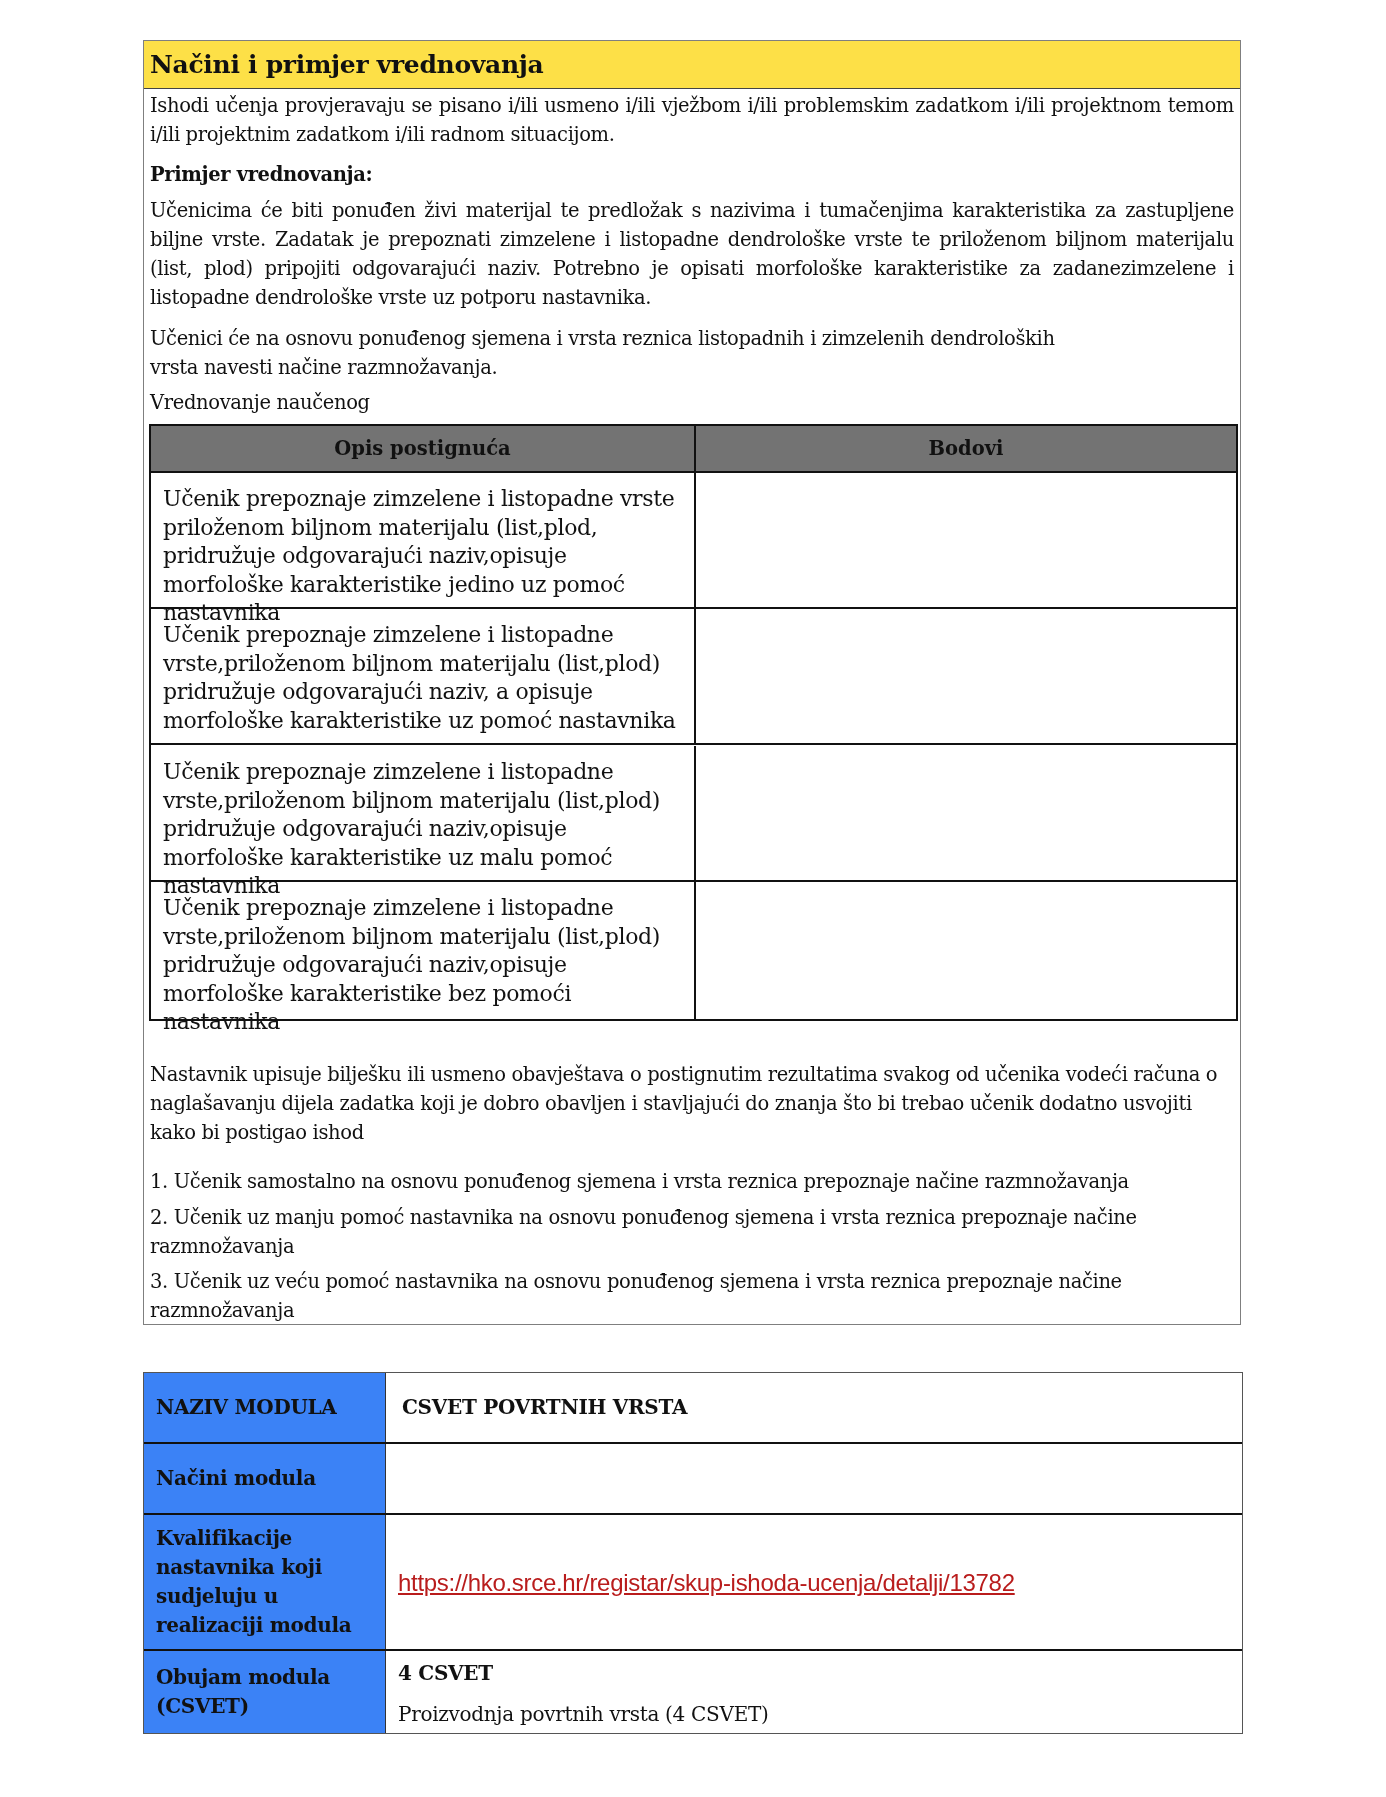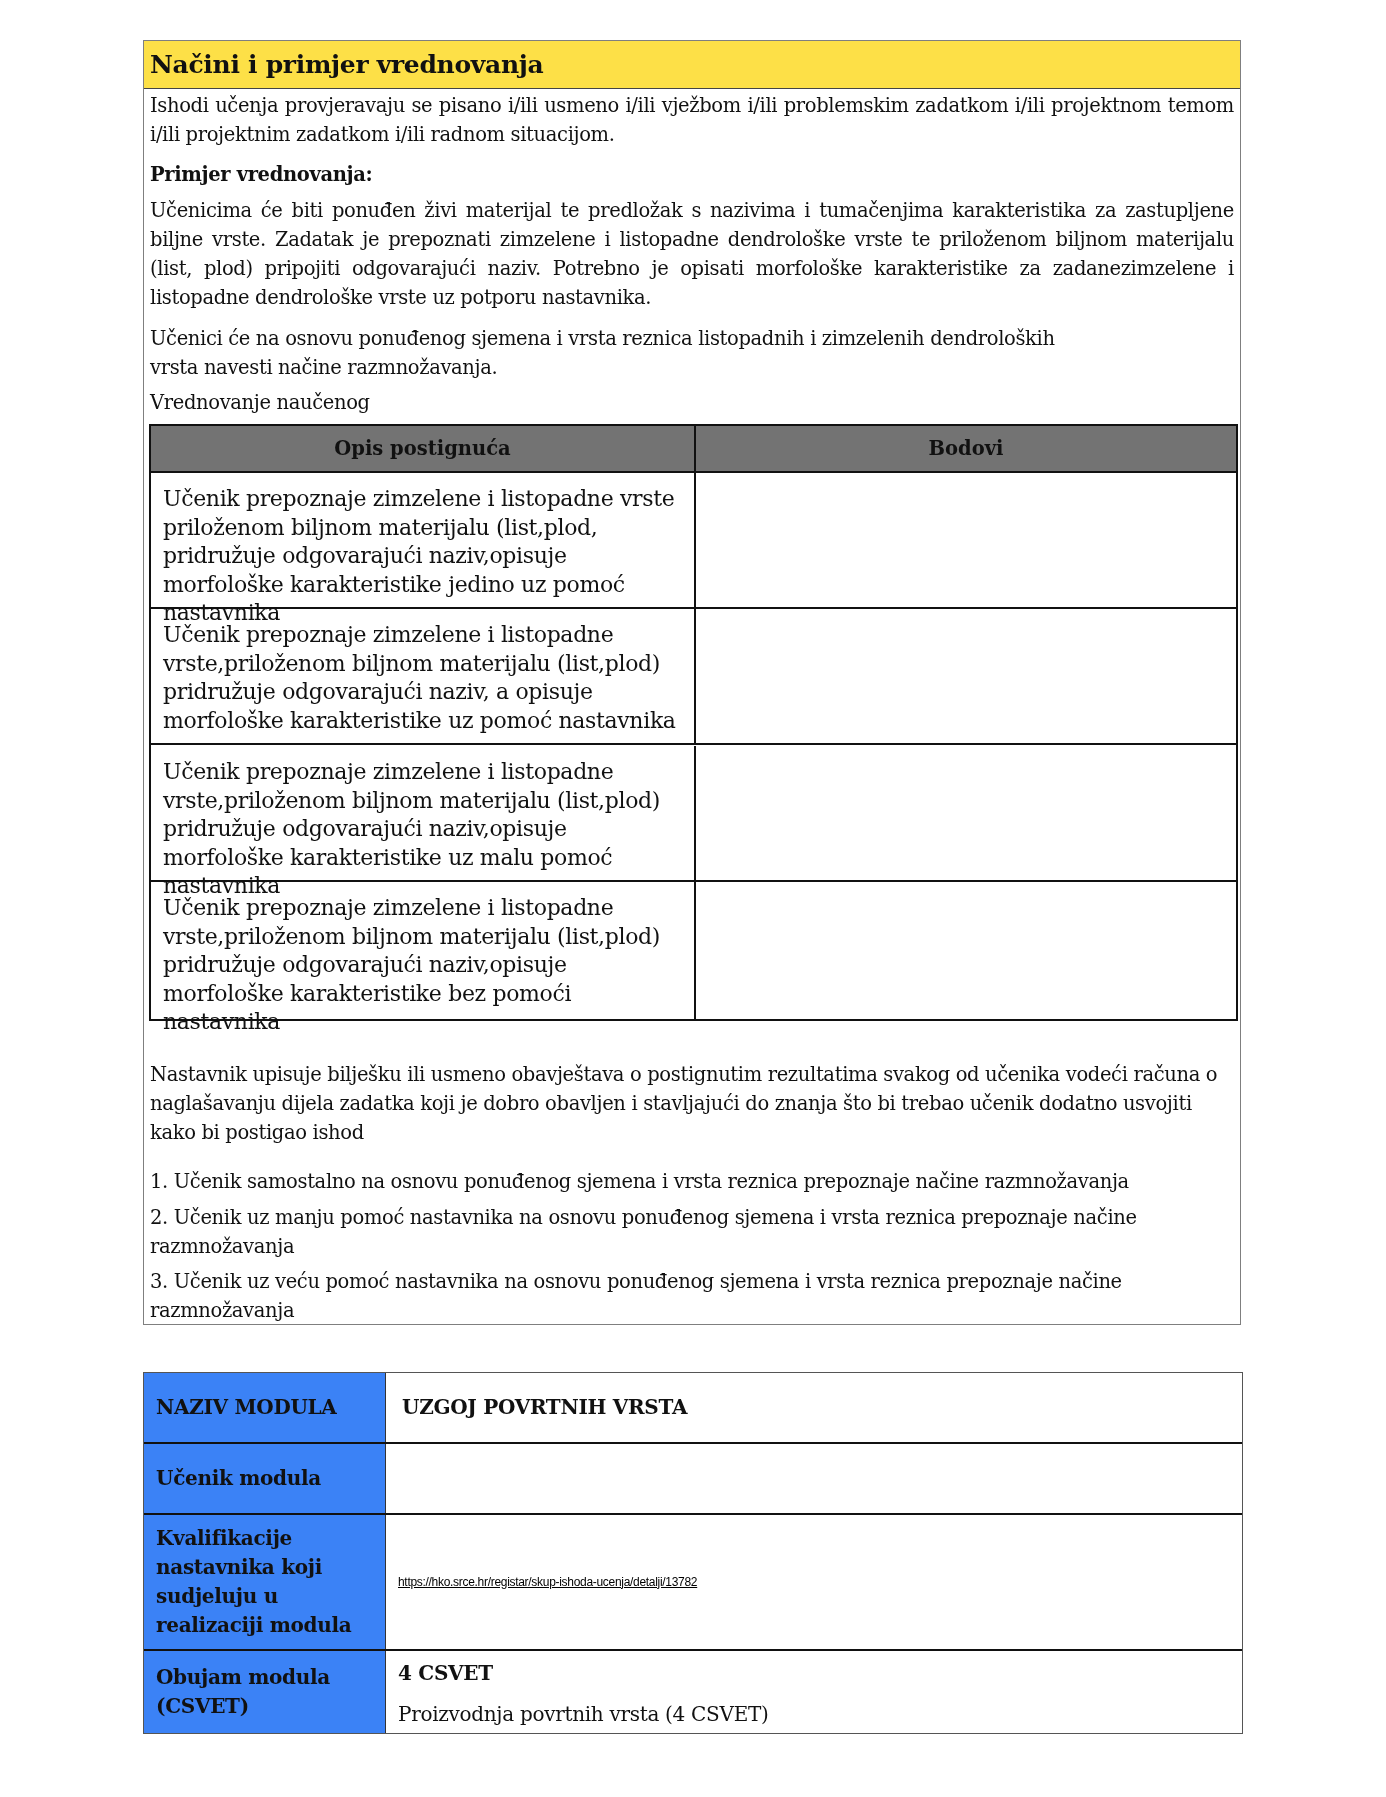--- a/index.html
+++ b/index.html
@@ -42,22 +42,22 @@
   .mrow { position: absolute; left: 0; right: 0; box-sizing: border-box; border-bottom: 2px solid #111; }
   .mrow:last-child { border-bottom: none; }
   .mlabel { position: absolute; left: 0; top: 0; width: 242px; height: 100%; background: #3b82f6;
             border-right: 1px solid #333; box-sizing: border-box; padding: 0 12px;
             display: flex; align-items: center; font-weight: bold; font-size: 20px;
             line-height: 29px; letter-spacing: -0.3px; }
   .mvalue { position: absolute; left: 242px; right: 0; top: 0; height: 100%; box-sizing: border-box;
             padding: 0 12px; display: flex; flex-direction: column; justify-content: center;
             font-size: 20px; line-height: 33px; letter-spacing: -0.3px; }
   .mvalue.boldv { font-weight: bold; padding-left: 16px; }
-  .link { font-family: "Liberation Sans", sans-serif; color: #000000; text-decoration: underline;
-          font-size: 12px; }
+  .link { font-family: "Liberation Sans", sans-serif; color: #b91c1c; text-decoration: underline;
+          font-size: 24px; }
 </style>
 </head>
 <body>
 
 <div id="eval-box">
   <div id="eval-header">Načini i primjer vrednovanja</div>
 
   <div class="para" style="top:50px;">Ishodi učenja provjeravaju se pisano i/ili usmeno i/ili vježbom i/ili problemskim zadatkom i/ili projektnom temom i/ili projektnim zadatkom i/ili radnom situacijom.</div>
   <div class="para left bold" style="top:119px;">Primjer vrednovanja:</div>
   <div class="para" style="top:155px;">Učenicima će biti ponuđen živi materijal te predložak s nazivima i tumačenjima karakteristika za zastupljene biljne vrste. Zadatak je prepoznati zimzelene i listopadne dendrološke vrste te priloženom biljnom materijalu (list, plod) pripojiti odgovarajući naziv. Potrebno je opisati morfološke karakteristike za zadanezimzelene i listopadne dendrološke vrste uz potporu nastavnika.</div>
@@ -88,24 +88,24 @@
 
   <div class="para left" style="top:1019px;">Nastavnik upisuje bilješku ili usmeno obavještava o postignutim rezultatima svakog od učenika vodeći računa o naglašavanju dijela zadatka koji je dobro obavljen i stavljajući do znanja što bi trebao učenik dodatno usvojiti kako bi postigao ishod</div>
   <div class="para left" style="top:1126px;">1. Učenik samostalno na osnovu ponuđenog sjemena i vrsta reznica prepoznaje načine razmnožavanja</div>
   <div class="para left" style="top:1162px;">2. Učenik uz manju pomoć nastavnika na osnovu ponuđenog sjemena i vrsta reznica prepoznaje načine razmnožavanja</div>
   <div class="para left" style="top:1226px;">3. Učenik uz veću pomoć nastavnika na osnovu ponuđenog sjemena i vrsta reznica prepoznaje načine razmnožavanja</div>
 </div>
 
 <div id="module-table">
   <div class="mrow" style="top:0; height:71px;">
     <div class="mlabel">NAZIV MODULA</div>
-    <div class="mvalue boldv">UZGOJ POVRTNIH VRSTA</div>
+    <div class="mvalue boldv">CSVET POVRTNIH VRSTA</div>
   </div>
   <div class="mrow" style="top:71px; height:71px;">
-    <div class="mlabel">Učenik modula</div>
+    <div class="mlabel">Načini modula</div>
     <div class="mvalue"></div>
   </div>
   <div class="mrow" style="top:142px; height:136px;">
     <div class="mlabel">Kvalifikacije nastavnika koji sudjeluju u realizaciji modula</div>
     <div class="mvalue">
       <span class="link">https://hko.srce.hr/registar/skup-ishoda-ucenja/detalji/13782</span>
     </div>
   </div>
   <div class="mrow" style="top:278px; height:82px;">
     <div class="mlabel">Obujam modula (CSVET)</div>

